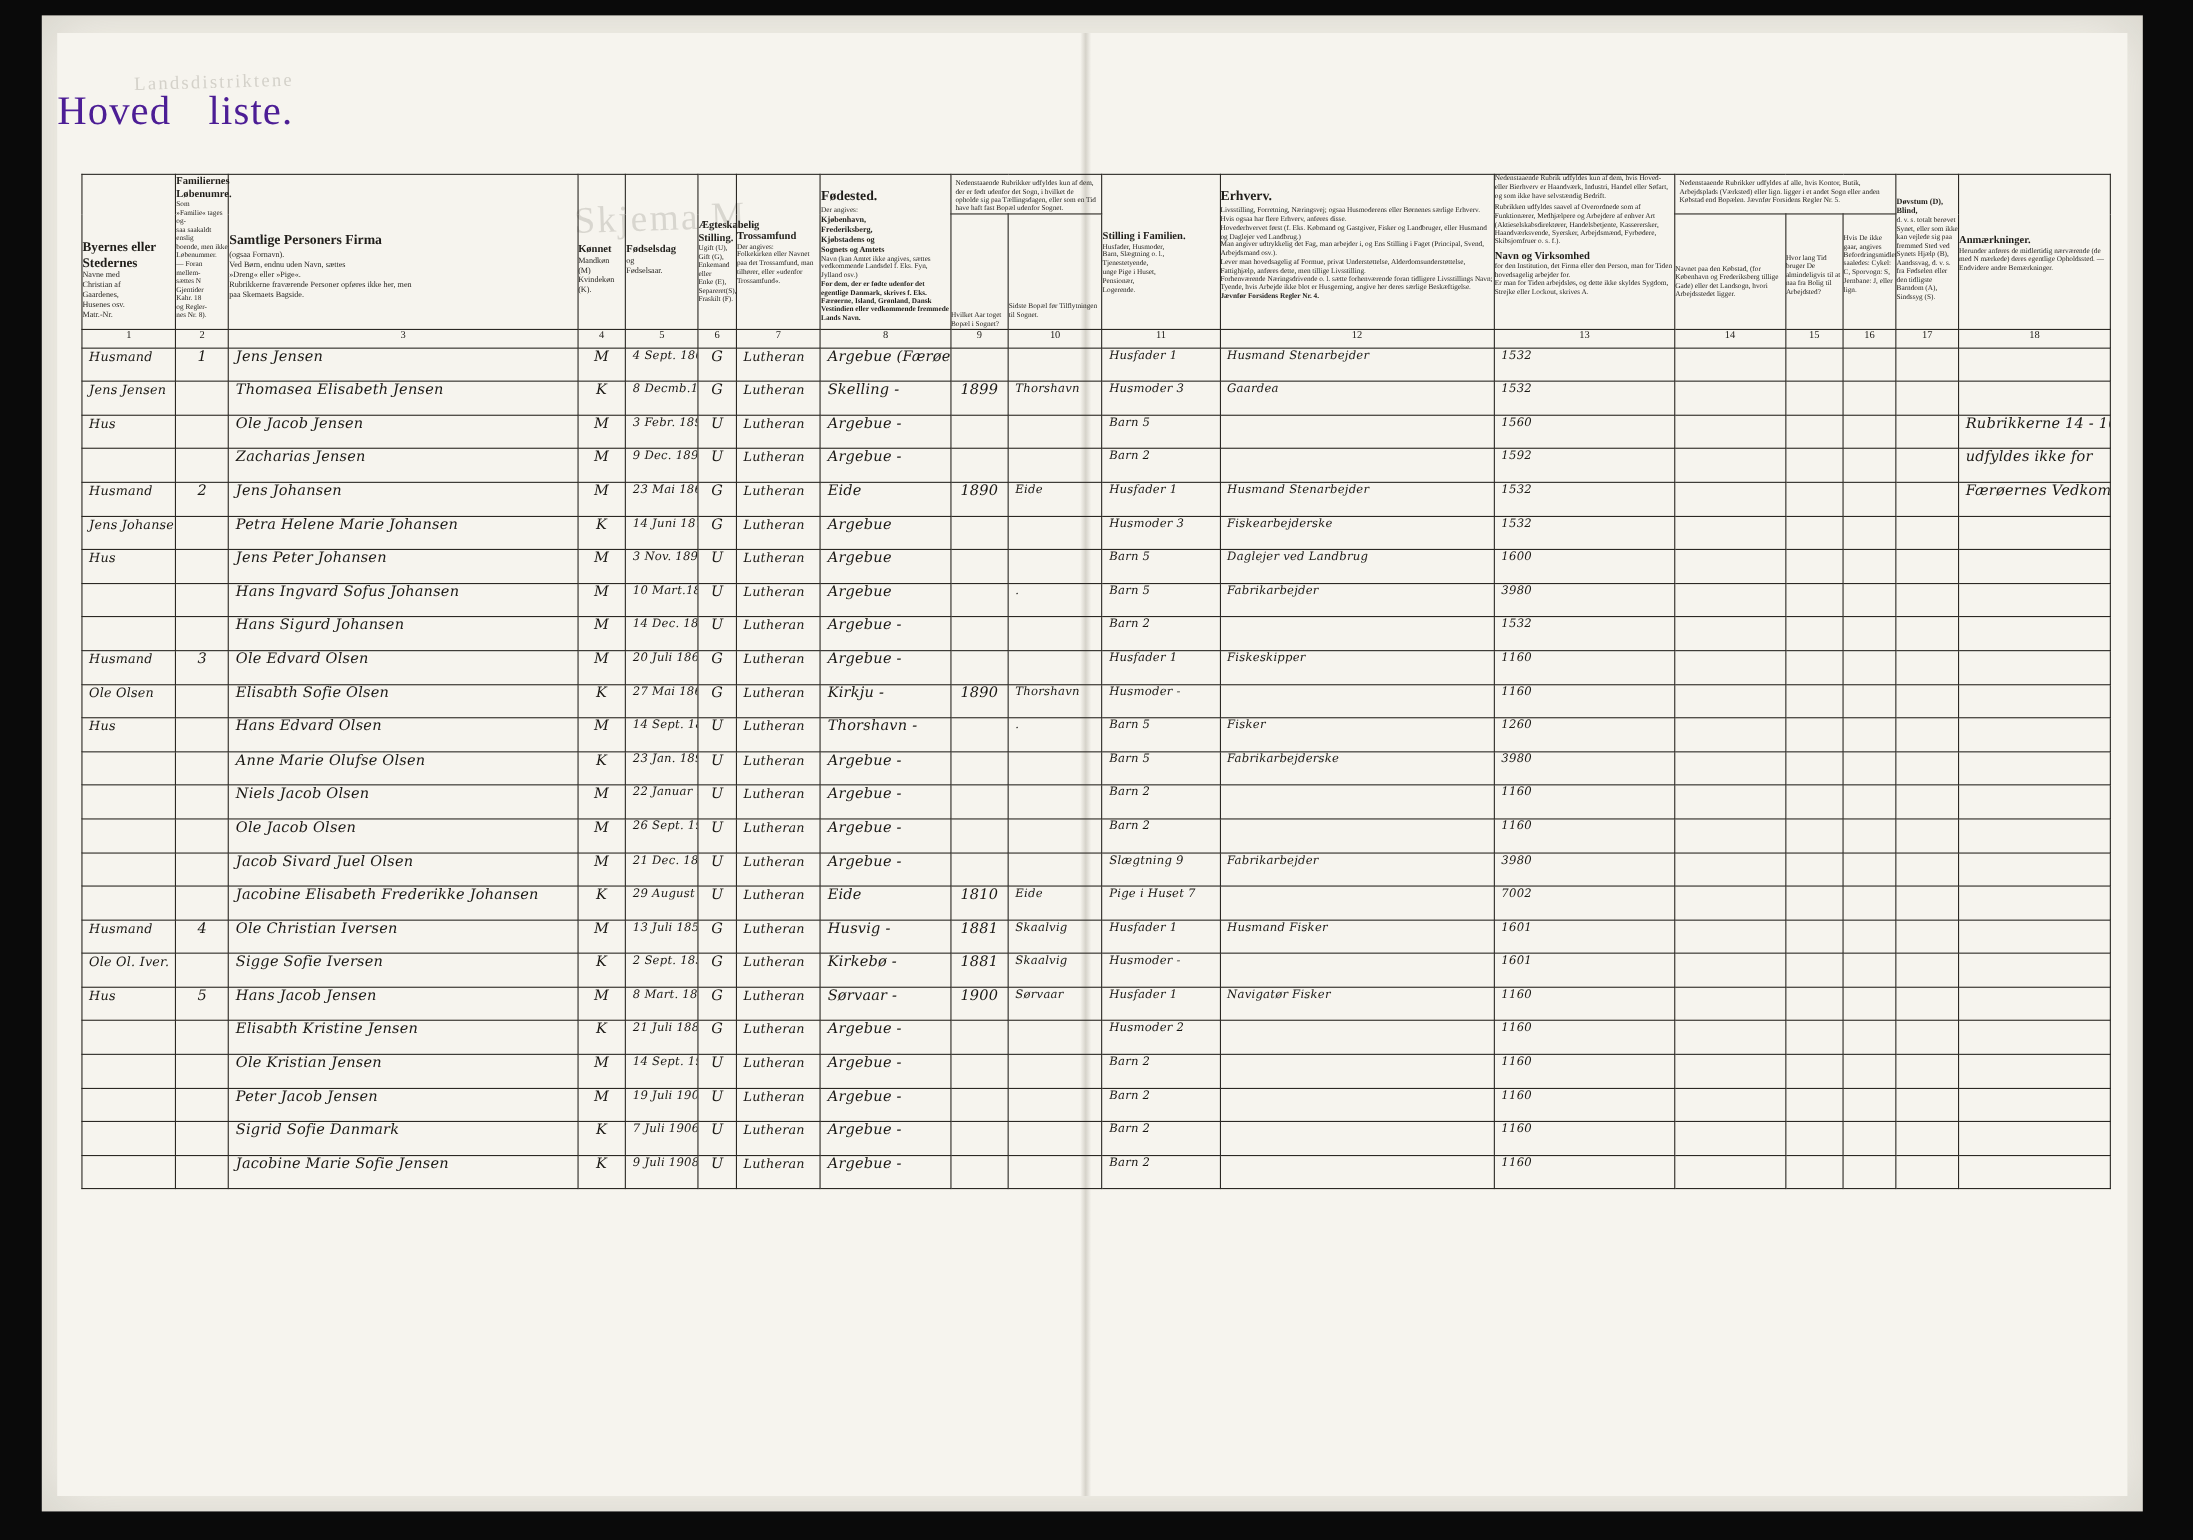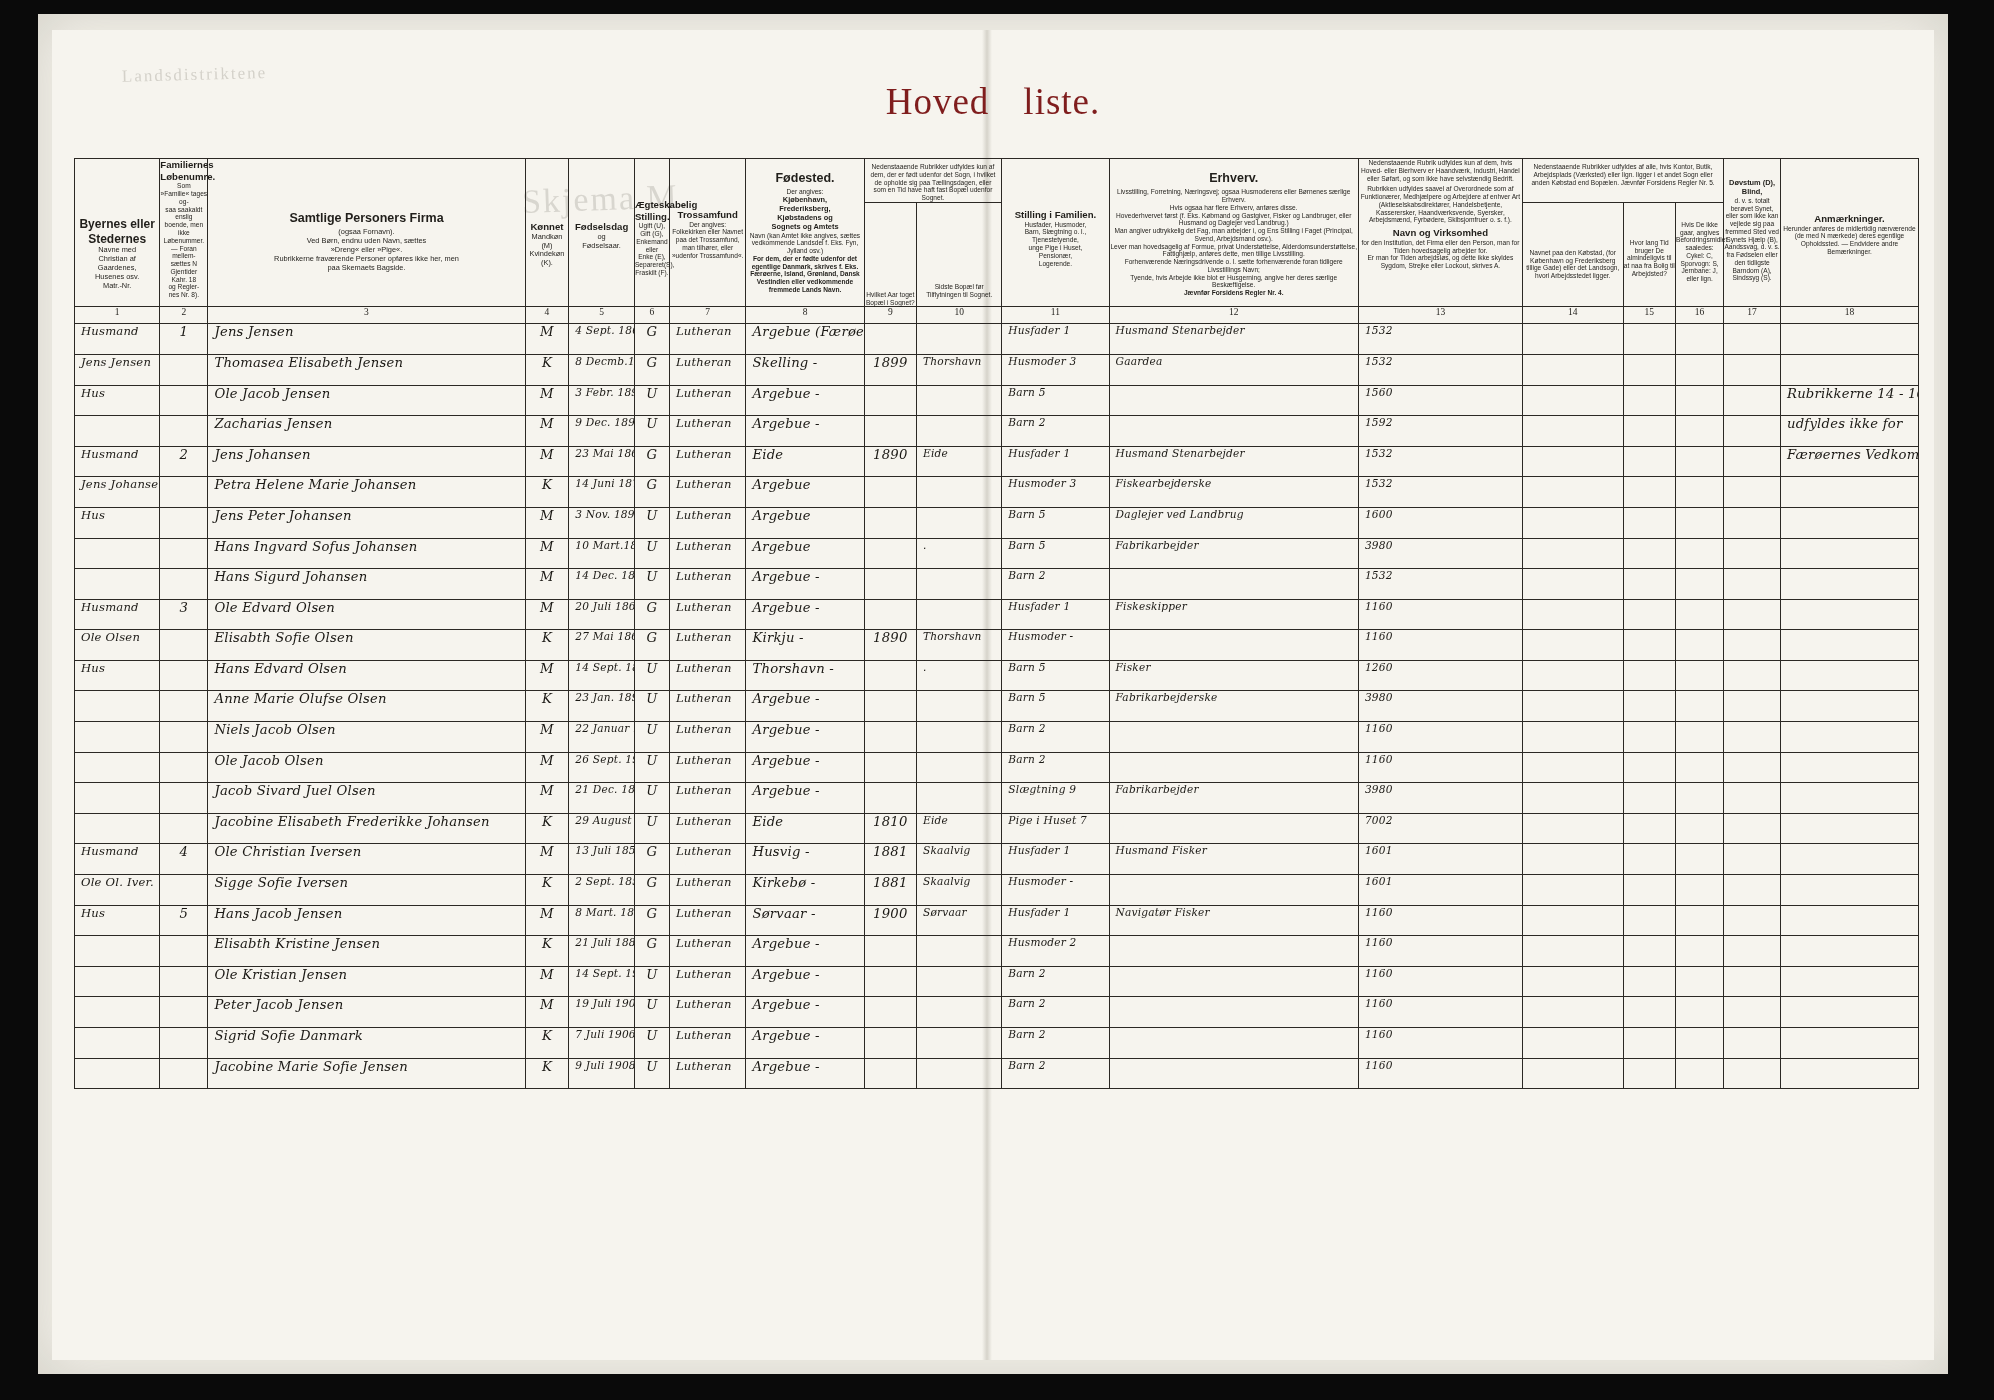--- a/index.html
+++ b/index.html
@@ -39,24 +39,23 @@
   .fold {
     position: absolute;
     top: 0; bottom: 0;
     width: 10px;
     background: linear-gradient(to right, rgba(140,135,120,0) 0%, rgba(140,135,120,0.30) 50%, rgba(140,135,120,0) 100%);
   }
   .title {
     position: absolute;
     left: 0; right: 0;
     top: 50px;
-    text-align: center;
     font-size: 37px;
     letter-spacing: 1px;
-    color: #7f1d1d;
+    color: #4c1d95;
     font-family: "Liberation Serif", serif;
   }
   .title .gap { display:inline-block; width: 34px; }
 
   
   .stamp-left {
     position: absolute;
     left: 70px; top: 34px;
     width: 210px; height: 28px;
     color: rgba(90,85,75,0.22);
@@ -85,23 +84,23 @@
     color: #201e1a;
   }
   table.reg td, table.reg th {
     border: 1px solid #2b2824;
     vertical-align: top;
     padding: 0;
   }
   .hd {
     font-size: 8.4px;
     line-height: 1.22;
-    text-align: center;
+    text-align: left;
     padding: 3px 2px 2px 2px;
-    font-family: Liberation Sans, sans-serif;
+    font-family: Liberation Serif, serif;
   }
   .hd b { font-size: 12px; }
   .hd .big { font-size: 12.5px; font-weight: bold; display:block; margin-bottom:2px;}
   .hd .mid { font-size: 9.6px; font-weight: bold; }
   .hd .sm { font-size: 7.4px; line-height:1.2; }
   .hd .xs { font-size: 6.6px; line-height:1.18; }
   .numrow td {
     text-align: center;
     font-size: 9.5px;
     height: 16px;

